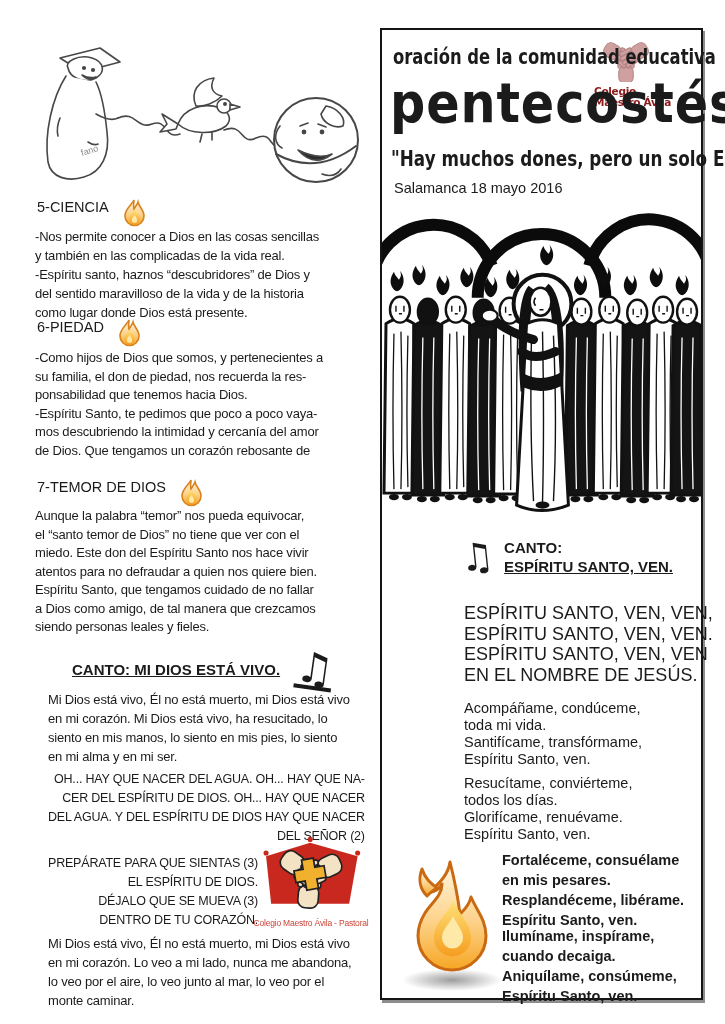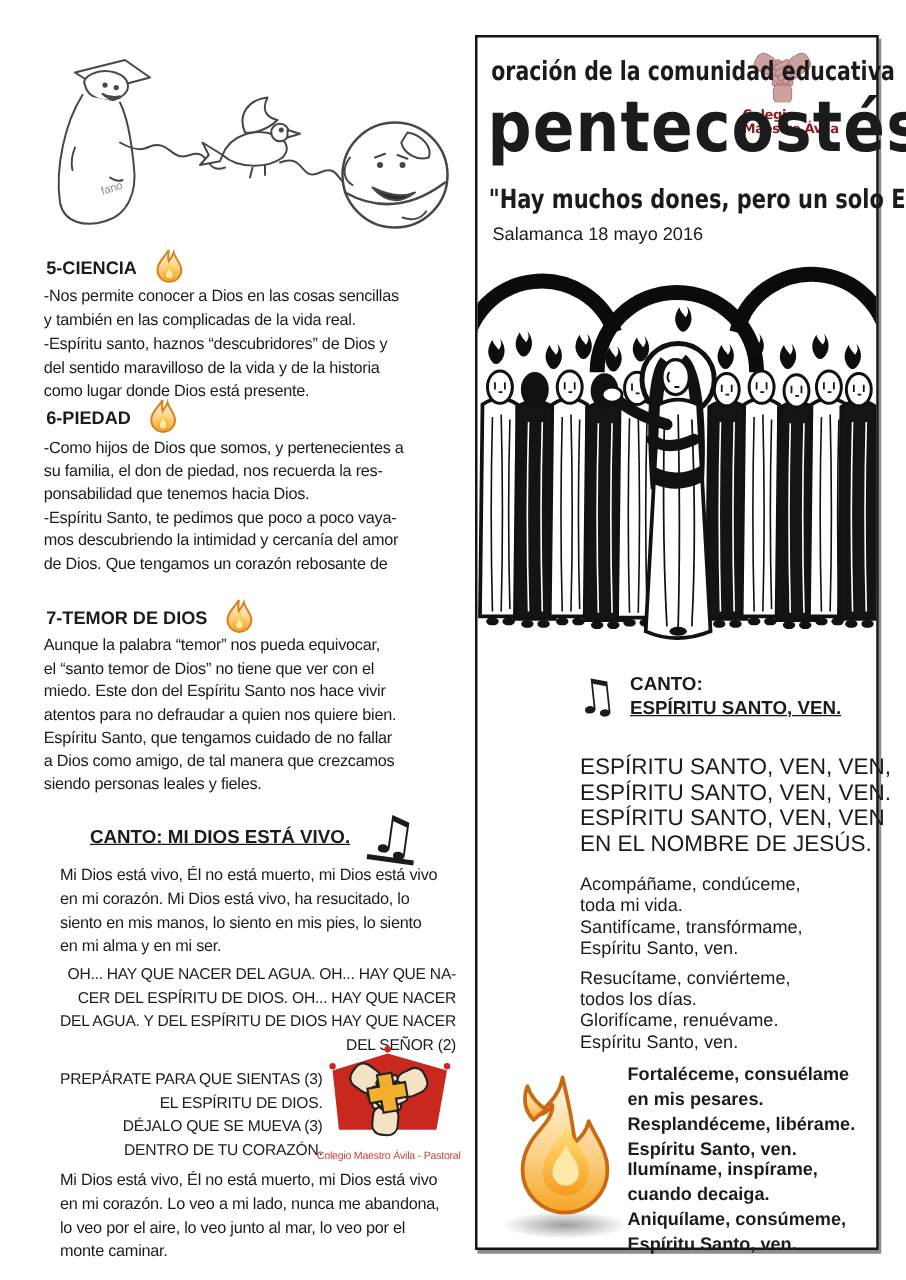--- a/index.html
+++ b/index.html
@@ -1,20 +1,20 @@
 <!DOCTYPE html>
 <html><head>
 <meta charset="utf-8">
 <style>
   html,body{margin:0;padding:0;}
   body{width:725px;height:1024px;background:#fff;position:relative;overflow:hidden;
        font-family:"Liberation Sans",sans-serif;color:#1b1b1b;}
   .abs{position:absolute;}
   
-  .sec-head{display:flex;align-items:center;gap:12px;font-weight:bold;font-size:14.5px;}
+  .sec-head{display:flex;gap:12px;font-weight:normal;font-size:14.5px;}
   .lines{font-size:13px;line-height:19px;letter-spacing:-0.2px;white-space:nowrap;}
   .lines.caps{font-size:12.5px;text-align:right;}
   .lines.tight{line-height:18.5px;}
   .canto-head-l{font-weight:bold;font-size:15px;text-decoration:underline;display:flex;align-items:center;gap:16px;margin-left:24px;}
   .note{font-family:"DejaVu Sans",sans-serif;font-size:42px;line-height:1;transform:rotate(8deg);}
   .pastoral-caption{font-size:8.5px;color:#cc4437;text-align:center;width:130px;letter-spacing:-0.2px;}
   
   .panel{position:absolute;left:380px;top:28px;width:319px;height:968px;background:#fff;
          border:2px solid #141414;box-shadow:2px 3px 0 rgba(0,0,0,0.45);}
   .panel .abs{position:absolute;}

